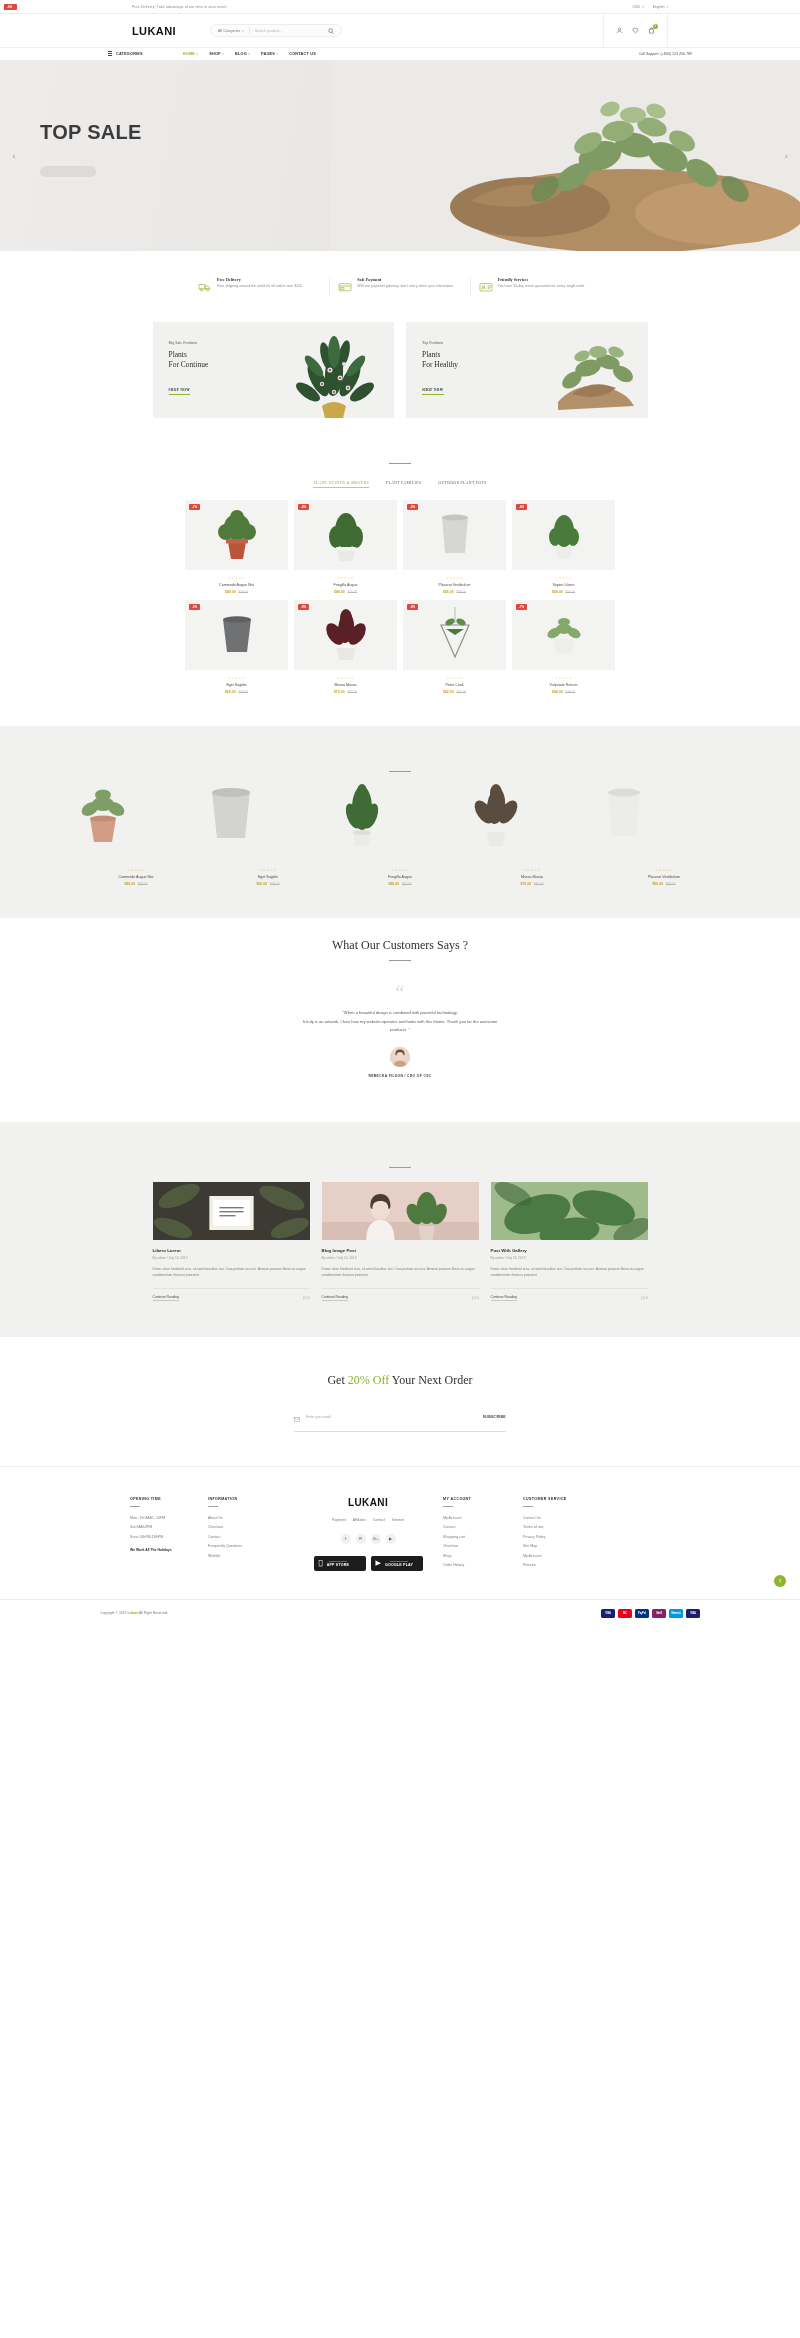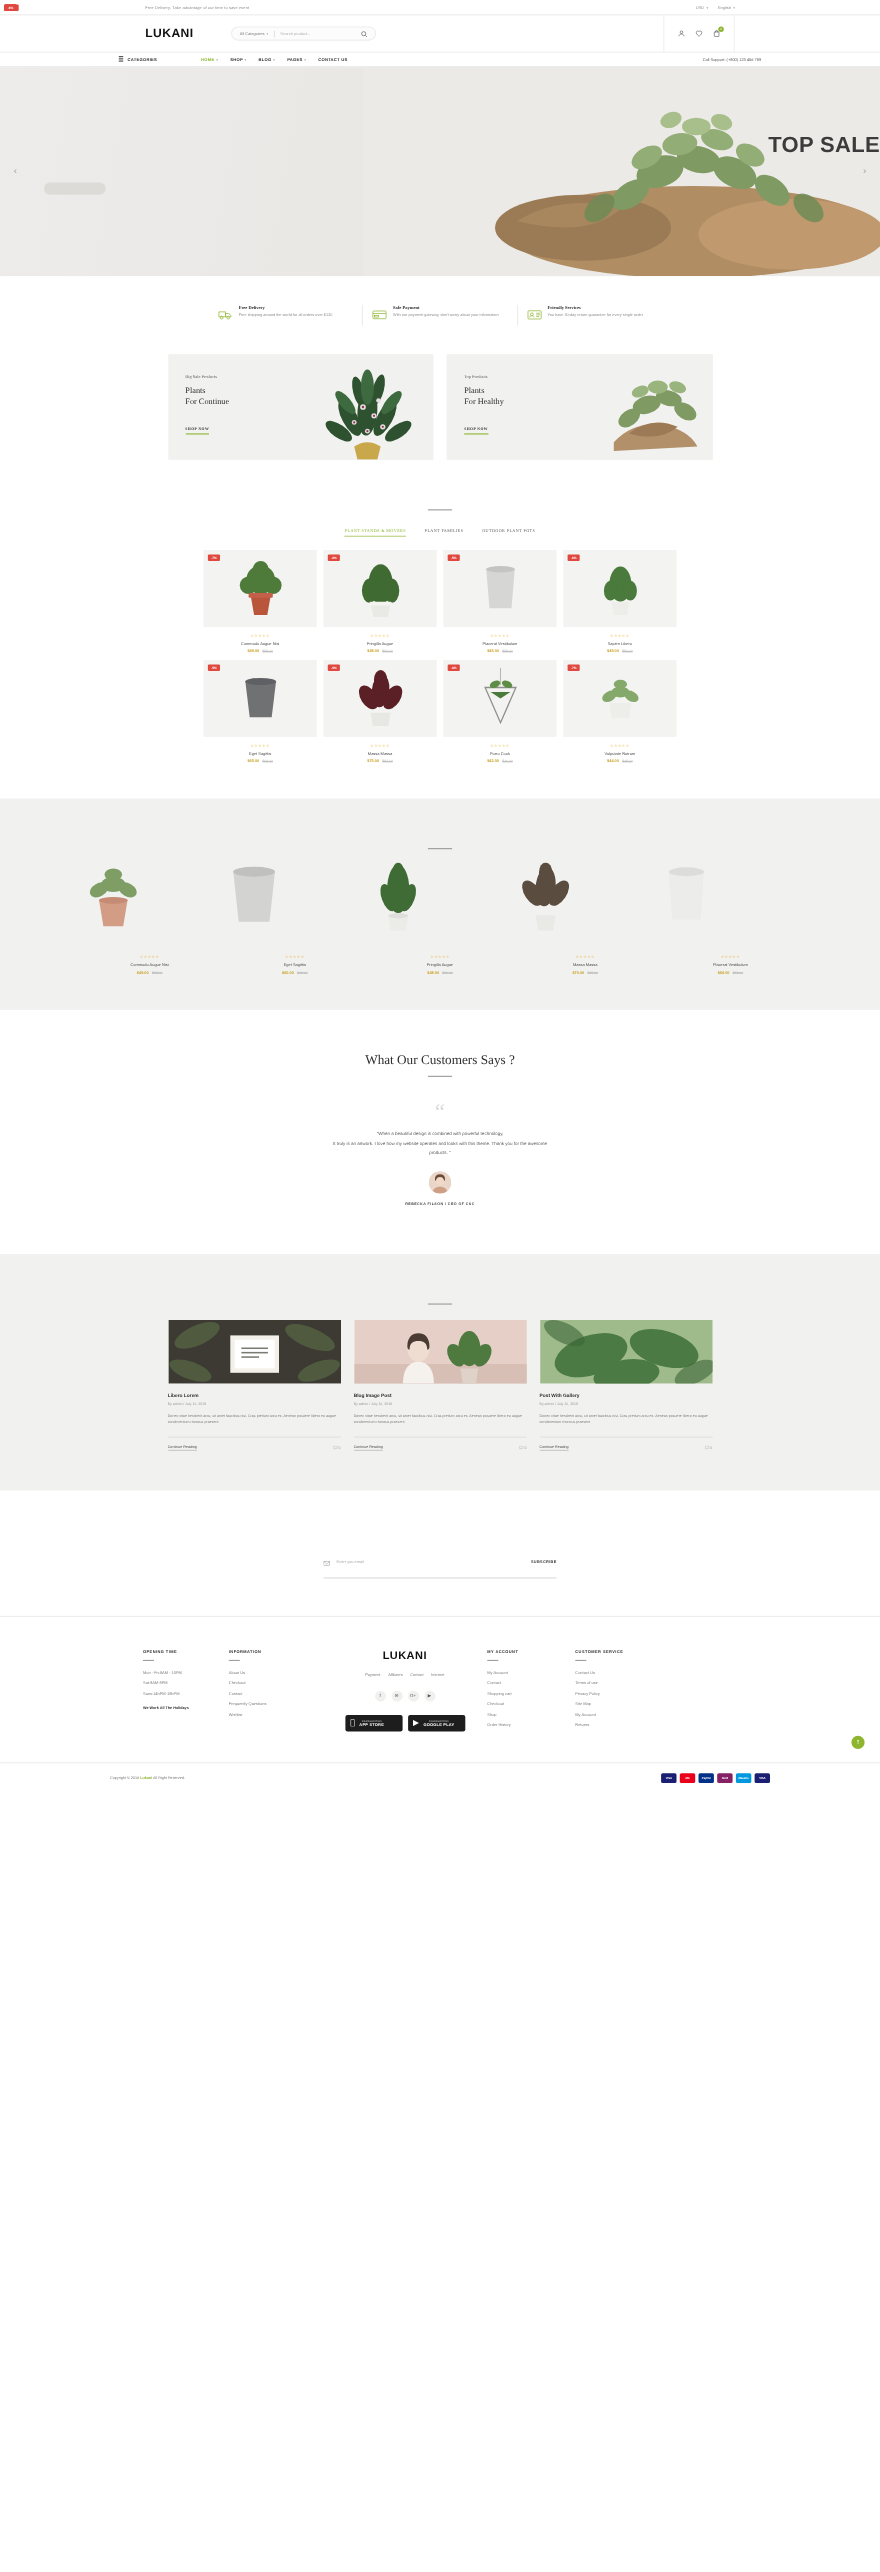--- a/index.html
+++ b/index.html
@@ -62,21 +62,21 @@
   .nav-links { display: flex; gap: 11px; margin-left: 40px; }
   .nav-links a { color: #333; text-decoration: none; font-weight: 700; letter-spacing: .2px; display: flex; align-items: center; gap: 1.5px; }
   .nav-links a.active { color: #8db52e; }
   .nav-support { margin-left: auto; font-size: 3.6px; color: #555; }
 
   
   .hero {
     height: 190px; position: relative; overflow: hidden;
     background: linear-gradient(100deg,#edeceb 0%, #eae8e5 40%, #e6e3df 100%);
   }
-  .hero-inner { padding: 60px 0 0 40px; position: relative; z-index: 3; text-align: right; }
+  .hero-inner { padding: 60px 0 0 40px; position: relative; z-index: 3; }
   .hero h1 { font-size: 20px; font-weight: 700; color: #3b3b3b; letter-spacing: .3px; }
   .hero .hero-btn {
     margin-top: 22px; width: 56px; height: 11px; border-radius: 20px;
     background: rgba(216,214,208,.75);
   }
   .hero-img { position: absolute; right: 0; top: 0; width: 470px; height: 190px; }
   .hero-arrow {
     position: absolute; top: 50%; transform: translateY(-50%);
     font-size: 9px; color: #9a9a95; z-index: 4; font-family: "DejaVu Sans", sans-serif;
   }
@@ -135,21 +135,21 @@
   .pprice .new { color: #c9a227; font-weight: 700; }
   .pprice .old { color: #b7b7b7; text-decoration: line-through; margin-left: 2px; font-size: 3.1px; }
 
   
   .deals { background: #f1f1ef; margin-top: 32px; padding-bottom: 32px; }
   .dgrid { width: 650px; margin: 12px auto 0; display: flex; gap: 10px; }
   .dcard { flex: 1; }
   .dcard .pimg { height: 78px; background: transparent; }
 
   
-  .testi { padding: 38px 0 44px; text-align: center; border-radius: 13px; }
+  .testi { padding: 20px 0 44px; text-align: center; border-radius: 13px; }
   .quote-mark { font-size: 20px; color: #d9d9d9; font-family: "Liberation Serif", serif; line-height: .8; margin-top: 24px; }
   .testi-text { font-size: 4.1px; color: #5a5a5a; line-height: 2.1; margin-top: 8px; }
   .avatar {
     width: 20px; height: 20px; border-radius: 50%; margin: 12px auto 0; overflow: hidden;
     background: linear-gradient(160deg,#e7ccbe,#d9b49f);
   }
   .testi-name { font-size: 3.3px; font-weight: 700; color: #3b3b3b; letter-spacing: .4px; margin-top: 7px; }
 
   
   .blog { background: #f1f1ef; padding-bottom: 36px; }
@@ -889,20 +889,23 @@
             </svg>
             <em style="font-style:normal">0</em>
           </span>
         </div>
       </div>
 
     </div>
   </div>
 
   <div class="news">
+    <h2>
+      <span>Get </span><em>20% Off</em><span> Your Next Order</span>
+    </h2>
     <div class="news-form">
       <span class="nf-ico">
         <svg width="6" height="5" viewBox="0 0 16 12" fill="none" stroke="#888" stroke-width="1.1">
           <rect x="1" y="1" width="14" height="10"></rect>
             <path d="M1 1l7 6 7-6"></path>
         </svg>
       </span>
       <span class="nf-in">Enter you email</span>
       <span class="nf-btn">SUBSCRIBE</span>
     </div>

